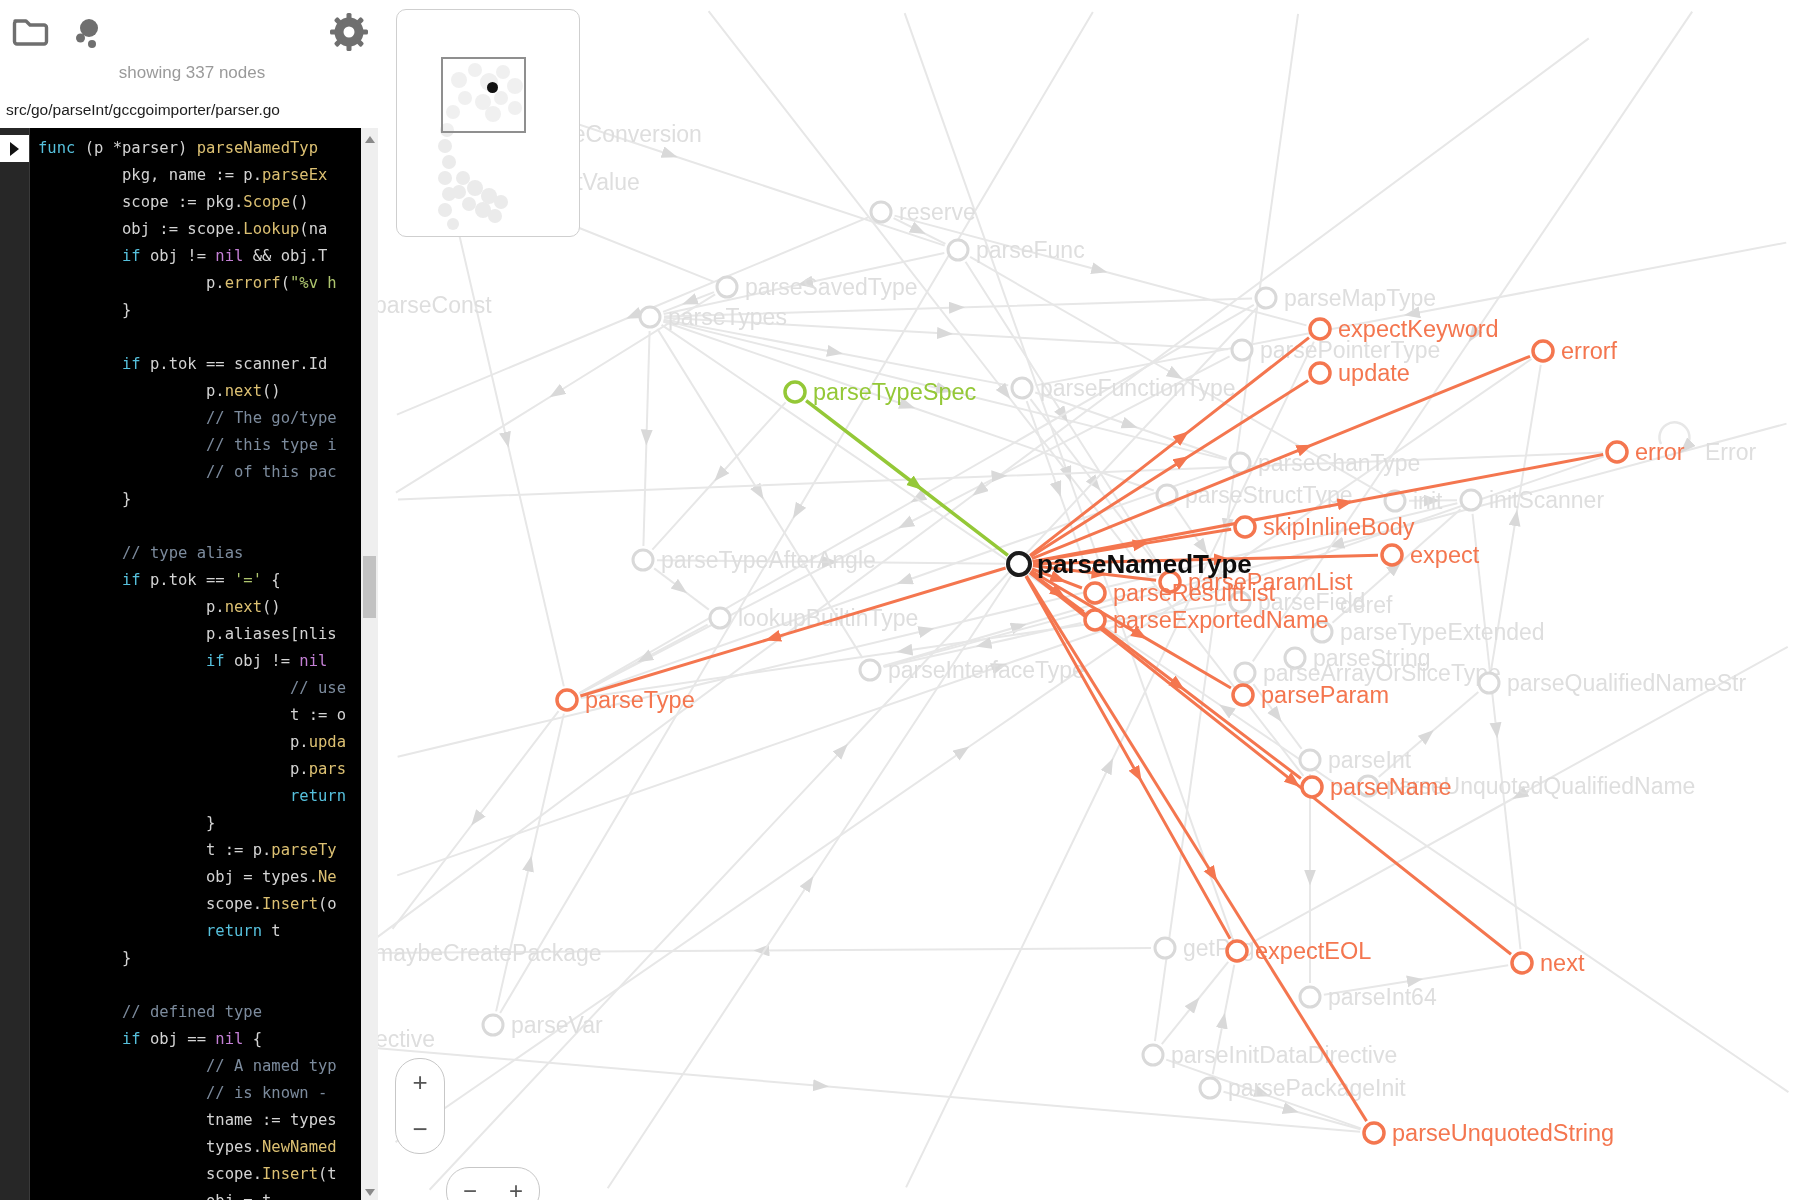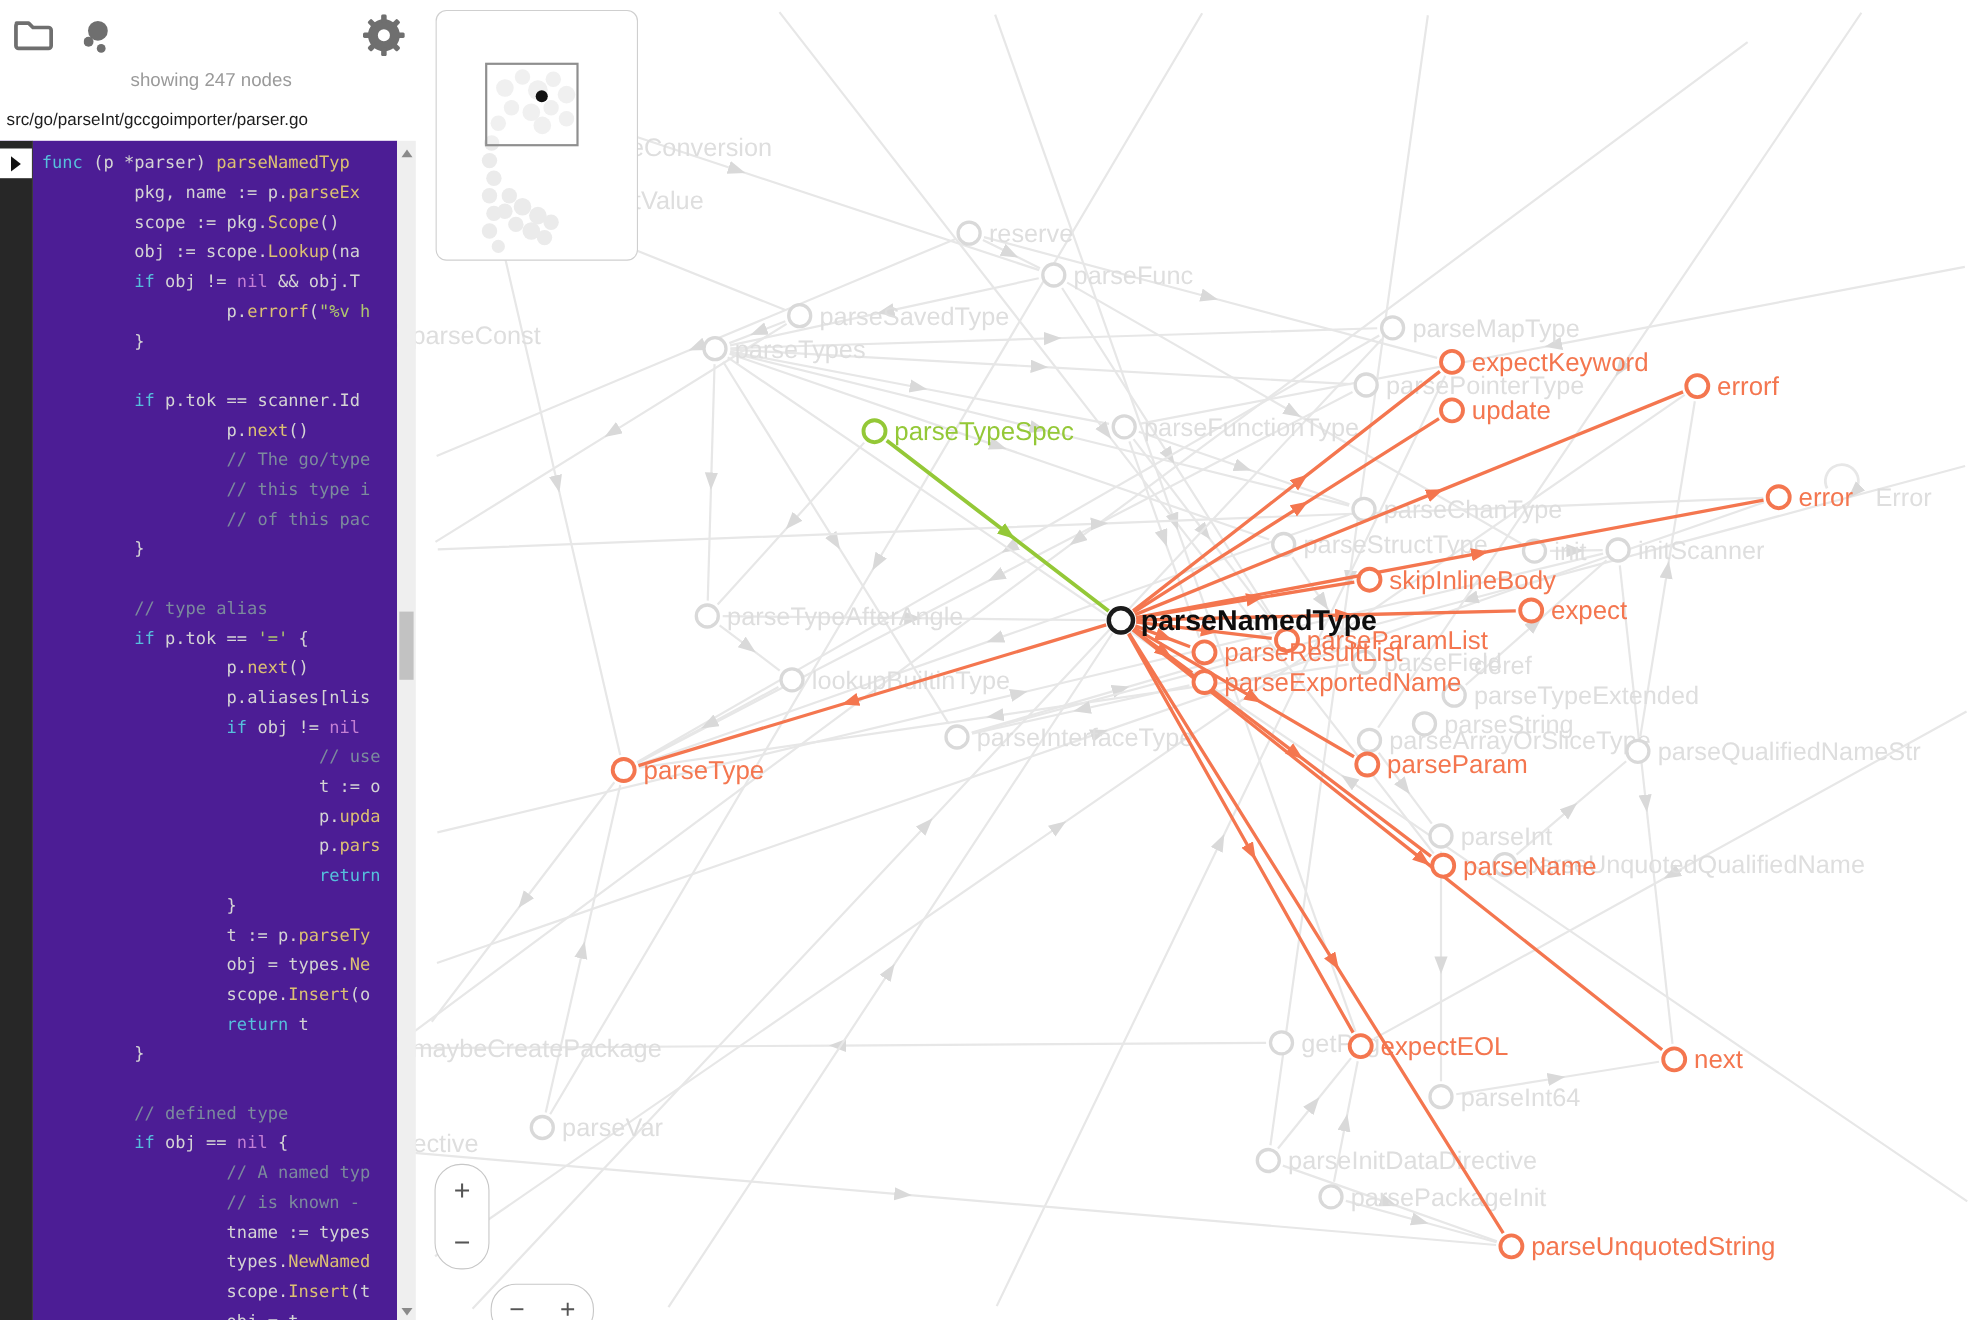--- a/index.html
+++ b/index.html
@@ -32,21 +32,21 @@
 
   
   .sidebar{position:absolute;left:0;top:0;width:384px;height:1200px;z-index:3;}
   .sb-header{position:absolute;left:0;top:0;width:384px;height:128px;background:#fff;}
   .showing{position:absolute;left:0;top:63px;width:384px;text-align:center;
            font-size:17px;color:#9a9a9a;}
   .filepath{position:absolute;left:6px;top:101px;font-size:15.5px;color:#1d1d1d;white-space:nowrap;}
   .hicon{position:absolute;cursor:pointer;}
 
   
-  .editor{position:absolute;left:0;top:128px;width:361px;height:1072px;background:#4c1d95;overflow:hidden;}
+  .editor{position:absolute;left:0;top:128px;width:361px;height:1072px;background:#000000;overflow:hidden;}
   .gutter{position:absolute;left:0;top:0;width:29px;height:100%;background:#272727;
           border-right:1px solid #3a3a3a;}
   .fold-notch{position:absolute;left:0;top:7px;width:29px;height:27px;background:#ffffff;
               display:flex;align-items:center;justify-content:center;}
   .fold-tri{width:0;height:0;border-top:7px solid transparent;border-bottom:7px solid transparent;
             border-left:9px solid #111;}
   .codebody{position:absolute;left:30px;top:7px;right:0;font-family:"DejaVu Sans Mono",monospace;
             font-size:15.5px;line-height:27px;white-space:pre;}
   .ln{height:27px;}
   .kw{color:#56c0dc}.fn{color:#dcc072}.pl{color:#d4d4d4}.cm{color:#7c8b9d}
@@ -430,21 +430,21 @@
             <rect x="16.5" y="0" width="5" height="8" fill="#6f6f6f" rx="1.5" transform="rotate(45 19 19)"></rect>
             <rect x="16.5" y="0" width="5" height="8" fill="#6f6f6f" rx="1.5" transform="rotate(90 19 19)"></rect>
             <rect x="16.5" y="0" width="5" height="8" fill="#6f6f6f" rx="1.5" transform="rotate(135 19 19)"></rect>
             <rect x="16.5" y="0" width="5" height="8" fill="#6f6f6f" rx="1.5" transform="rotate(180 19 19)"></rect>
             <rect x="16.5" y="0" width="5" height="8" fill="#6f6f6f" rx="1.5" transform="rotate(225 19 19)"></rect>
             <rect x="16.5" y="0" width="5" height="8" fill="#6f6f6f" rx="1.5" transform="rotate(270 19 19)"></rect>
             <rect x="16.5" y="0" width="5" height="8" fill="#6f6f6f" rx="1.5" transform="rotate(315 19 19)"></rect>
           </g>
       </svg>
 
-      <div class="showing">showing 247 nodes</div>
+      <div class="showing">showing 337 nodes</div>
       <div class="filepath">src/go/parseInt/gccgoimporter/parser.go</div>
     </div>
 
     <div class="editor">
       <div class="gutter">
         <div class="fold-notch">
             <div class="fold-tri"></div>
           </div>
       </div>
       <div id="codebody" class="codebody"><div class="ln" style="padding-left: 8px;"><span class="kw">func</span><span class="pl"> (p *parser) </span><span class="fn">parseNamedTyp</span></div><div class="ln" style="padding-left: 92px;"><span class="pl">pkg, name := p.</span><span class="fn">parseEx</span></div><div class="ln" style="padding-left: 92px;"><span class="pl">scope := pkg.</span><span class="fn">Scope</span><span class="pl">()</span></div><div class="ln" style="padding-left: 92px;"><span class="pl">obj := scope.</span><span class="fn">Lookup</span><span class="pl">(na</span></div><div class="ln" style="padding-left: 92px;"><span class="kw">if</span><span class="pl"> obj != </span><span class="ni">nil</span><span class="pl"> &amp;&amp; obj.T</span></div><div class="ln" style="padding-left: 176px;"><span class="pl">p.</span><span class="fn">errorf</span><span class="pl">(</span><span class="st">"%v h</span></div><div class="ln" style="padding-left: 92px;"><span class="pl">}</span></div><div class="ln" style="padding-left: 8px;"></div><div class="ln" style="padding-left: 92px;"><span class="kw">if</span><span class="pl"> p.tok == scanner.Id</span></div><div class="ln" style="padding-left: 176px;"><span class="pl">p.</span><span class="fn">next</span><span class="pl">()</span></div><div class="ln" style="padding-left: 176px;"><span class="cm">// The go/type</span></div><div class="ln" style="padding-left: 176px;"><span class="cm">// this type i</span></div><div class="ln" style="padding-left: 176px;"><span class="cm">// of this pac</span></div><div class="ln" style="padding-left: 92px;"><span class="pl">}</span></div><div class="ln" style="padding-left: 8px;"></div><div class="ln" style="padding-left: 92px;"><span class="cm">// type alias</span></div><div class="ln" style="padding-left: 92px;"><span class="kw">if</span><span class="pl"> p.tok == </span><span class="st">'='</span><span class="pl"> {</span></div><div class="ln" style="padding-left: 176px;"><span class="pl">p.</span><span class="fn">next</span><span class="pl">()</span></div><div class="ln" style="padding-left: 176px;"><span class="pl">p.aliases[nlis</span></div><div class="ln" style="padding-left: 176px;"><span class="kw">if</span><span class="pl"> obj != </span><span class="ni">nil</span></div><div class="ln" style="padding-left: 260px;"><span class="cm">// use</span></div><div class="ln" style="padding-left: 260px;"><span class="pl">t := o</span></div><div class="ln" style="padding-left: 260px;"><span class="pl">p.</span><span class="fn">upda</span></div><div class="ln" style="padding-left: 260px;"><span class="pl">p.</span><span class="fn">pars</span></div><div class="ln" style="padding-left: 260px;"><span class="kw">return</span></div><div class="ln" style="padding-left: 176px;"><span class="pl">}</span></div><div class="ln" style="padding-left: 176px;"><span class="pl">t := p.</span><span class="fn">parseTy</span></div><div class="ln" style="padding-left: 176px;"><span class="pl">obj = types.</span><span class="fn">Ne</span></div><div class="ln" style="padding-left: 176px;"><span class="pl">scope.</span><span class="fn">Insert</span><span class="pl">(o</span></div><div class="ln" style="padding-left: 176px;"><span class="kw">return</span><span class="pl"> t</span></div><div class="ln" style="padding-left: 92px;"><span class="pl">}</span></div><div class="ln" style="padding-left: 8px;"></div><div class="ln" style="padding-left: 92px;"><span class="cm">// defined type</span></div><div class="ln" style="padding-left: 92px;"><span class="kw">if</span><span class="pl"> obj == </span><span class="ni">nil</span><span class="pl"> {</span></div><div class="ln" style="padding-left: 176px;"><span class="cm">// A named typ</span></div><div class="ln" style="padding-left: 176px;"><span class="cm">// is known -</span></div><div class="ln" style="padding-left: 176px;"><span class="pl">tname := types</span></div><div class="ln" style="padding-left: 176px;"><span class="pl">types.</span><span class="fn">NewNamed</span></div><div class="ln" style="padding-left: 176px;"><span class="pl">scope.</span><span class="fn">Insert</span><span class="pl">(t</span></div><div class="ln" style="padding-left: 176px;"><span class="pl">obj = t</span></div></div>

